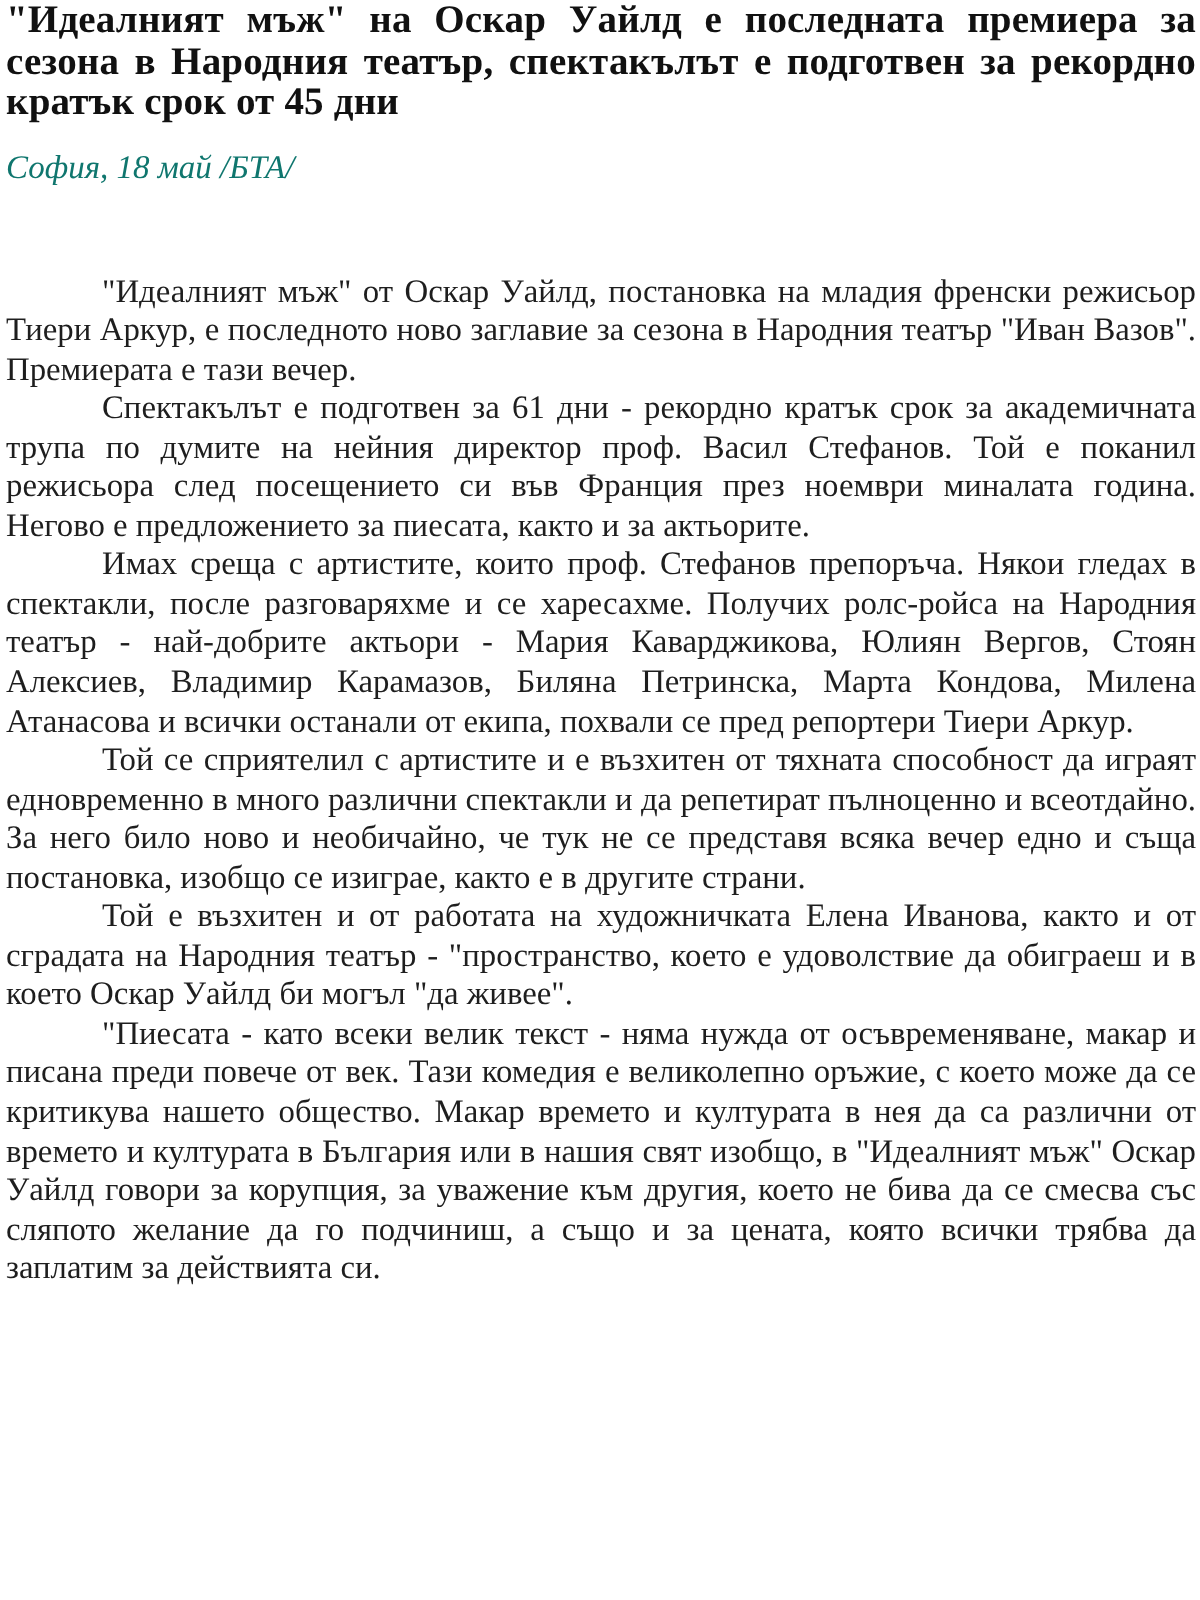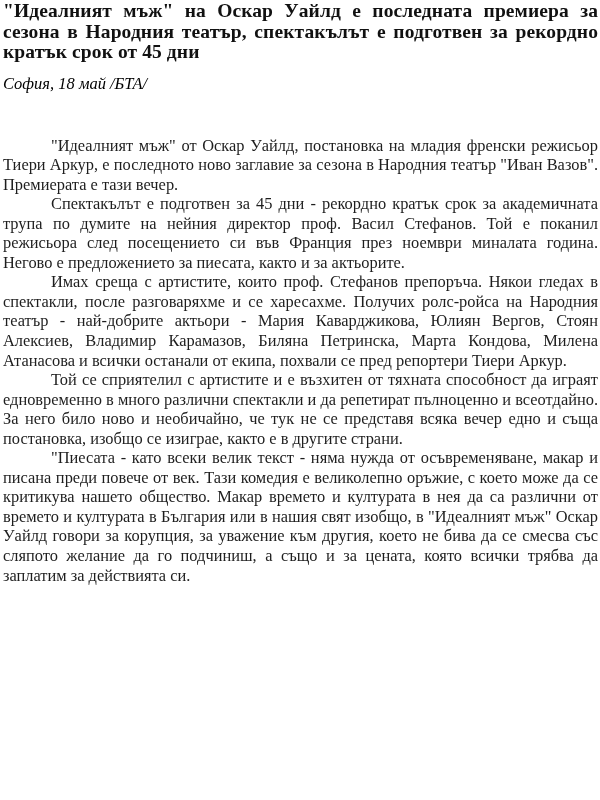--- a/index.html
+++ b/index.html
@@ -17,38 +17,39 @@
     margin: 0;
     padding-top: 1px;
     color: #111;
     letter-spacing: 0.1px;
   }
   .dateline {
     font-style: italic;
     font-size: 16.5px;
     line-height: 20px;
     margin: 11px 0 0 0;
-    color: #000000;
+    color: #0f766e;
   }
   .body { margin-top: 42px; }
   .para {
     font-size: 16.4px;
     line-height: 19.55px;
     text-align: justify;
     text-indent: 48px;
     margin: 0;
     color: #1e1e1e;
   }
 </style>
 </head>
 <body>
 
 <div class="page">
   <h1 class="title">"Идеалният мъж" на Оскар Уайлд е последната премиера  за сезона в Народния театър, спектакълът е подготвен за рекордно кратък срок от 45 дни</h1>
   <p class="dateline">София, 18 май /БТА/</p>
   <div class="body">
     <p class="para">"Идеалният мъж" от Оскар Уайлд, постановка на младия френски режисьор Тиери Аркур, е последното ново заглавие за сезона в Народния театър "Иван Вазов". Премиерата е тази вечер.</p>
-    <p class="para">Спектакълът е подготвен за 45 дни - рекордно кратък срок за академичната трупа по думите на нейния директор проф. Васил Стефанов. Той е поканил режисьора след посещението си във Франция през ноември миналата година. Негово е предложението за пиесата, както и за актьорите.</p>
+    <p class="para">Спектакълът е подготвен за 61 дни - рекордно кратък срок за академичната трупа по думите на нейния директор проф. Васил Стефанов. Той е поканил режисьора след посещението си във Франция през ноември миналата година. Негово е предложението за пиесата, както и за актьорите.</p>
     <p class="para">Имах среща с артистите, които проф. Стефанов препоръча. Някои гледах в спектакли, после разговаряхме и се харесахме. Получих ролс-ройса на Народния театър - най-добрите актьори - Мария Каварджикова, Юлиян Вергов, Стоян Алексиев, Владимир Карамазов, Биляна Петринска, Марта Кондова, Милена Атанасова и всички останали от екипа, похвали се пред репортери Тиери Аркур.</p>
     <p class="para">Той се сприятелил с артистите и е възхитен от тяхната способност да играят едновременно в много различни спектакли и да репетират пълноценно и всеотдайно. За него било ново и необичайно, че тук не се представя всяка вечер едно и съща постановка, изобщо се изиграе, както е в другите страни.</p>
+    <p class="para">Той е възхитен и от работата на художничката Елена Иванова, както и от сградата на Народния театър - "пространство, което е удоволствие да обиграеш и в което Оскар Уайлд би могъл "да живее".</p>
     <p class="para">"Пиесата - като всеки велик текст - няма нужда от осъвременяване, макар и писана преди повече от век. Тази комедия е великолепно оръжие, с което може да се критикува нашето общество. Макар времето и културата в нея да са различни от времето и културата в България или в нашия свят изобщо, в "Идеалният мъж" Оскар Уайлд говори за корупция, за уважение към другия, което не бива да се смесва със сляпото желание да го подчиниш, а също и за цената, която всички трябва да заплатим за действията си.</p>
   </div>
 </div>
 
 </body></html>

